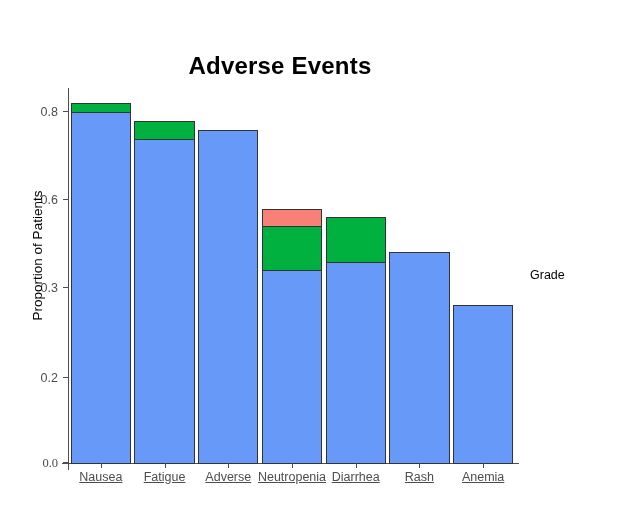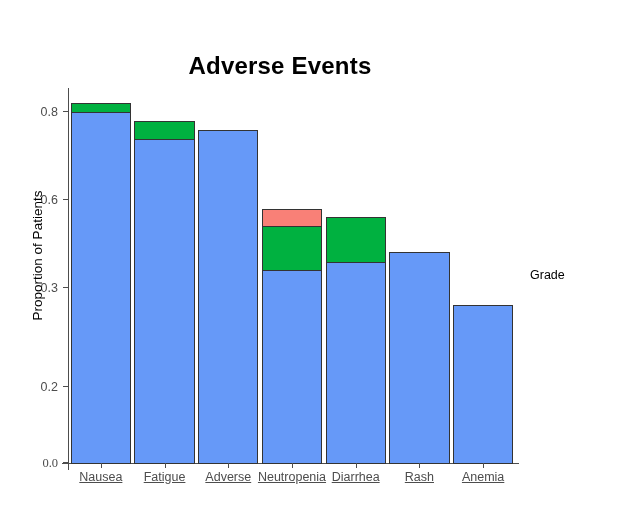--- a/index.html
+++ b/index.html
@@ -209,21 +209,21 @@
   <div class="chart-title">Adverse Events</div>
 
   <div class="axis-y-line"></div>
   <div class="axis-x-line"></div>
 
   <div id="ytick-layer">
       <div class="ytick" style="top: 456px; width: 68px; font-family: Liberation Serif, serif;">
         <span class="lbl">0.0</span>
         <span class="mark"></span>
       </div>
-      <div class="ytick" style="top: 380px; width: 68px;">
+      <div class="ytick" style="top: 371px; width: 68px;">
         <span class="lbl">0.2</span>
         <span class="mark"></span>
       </div>
       <div class="ytick" style="top: 280.5px; width: 68px;">
         <span class="lbl">0.3</span>
         <span class="mark"></span>
       </div>
       <div class="ytick" style="top: 192.75px; width: 68px;">
         <span class="lbl">0.6</span>
         <span class="mark"></span>

